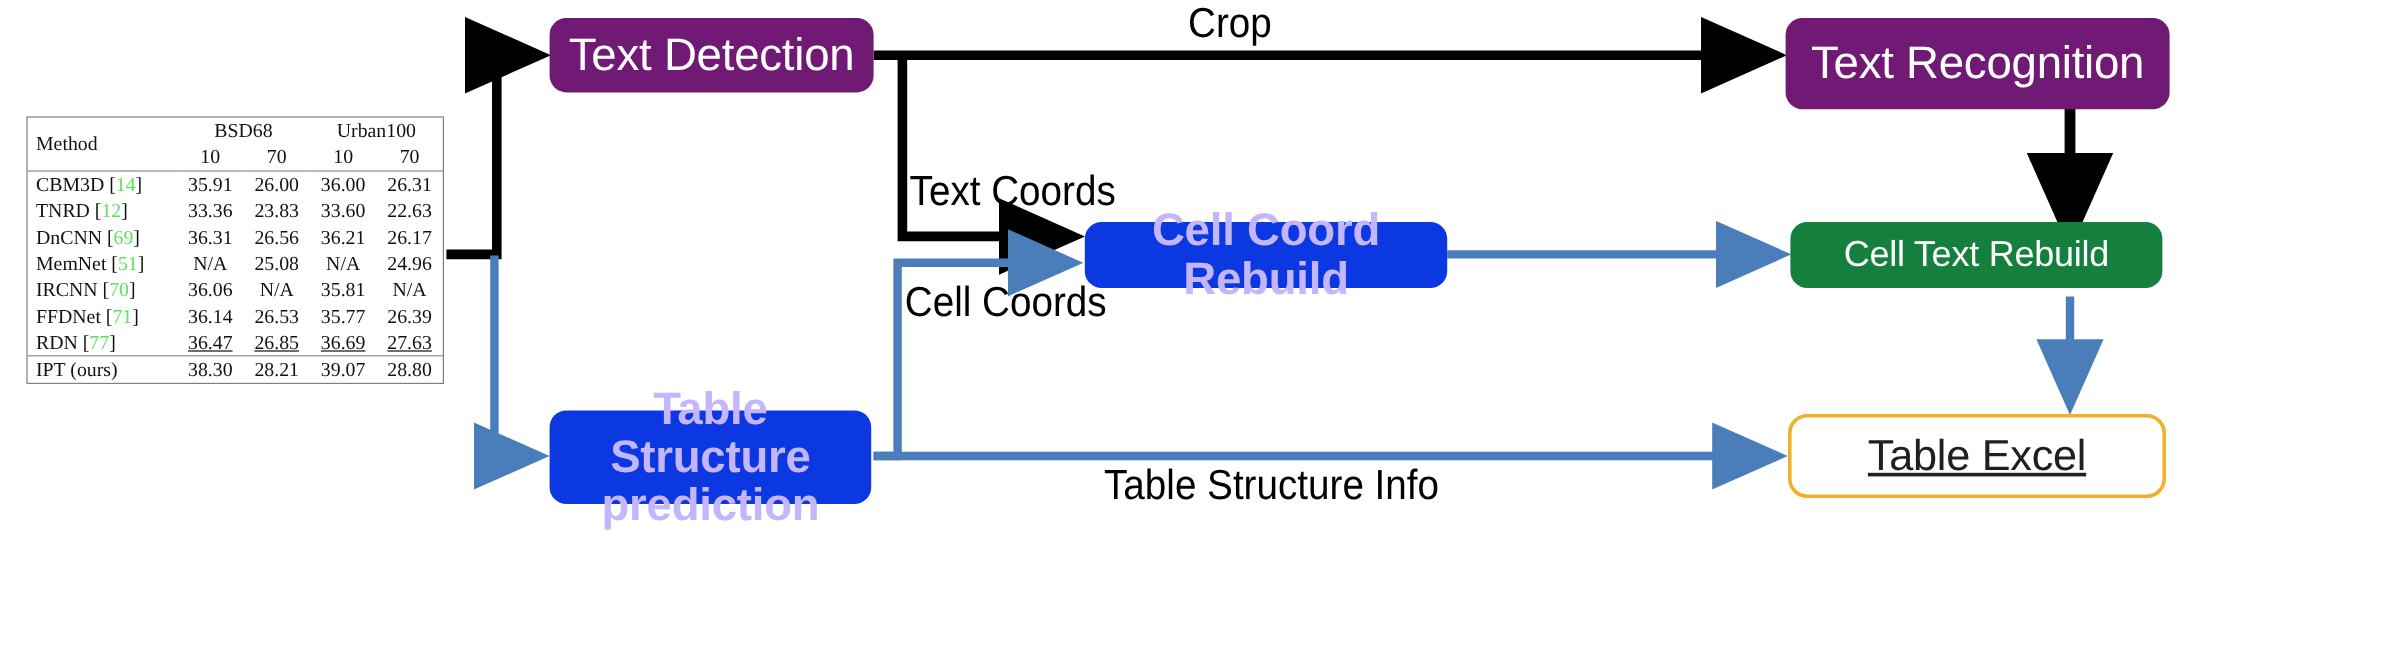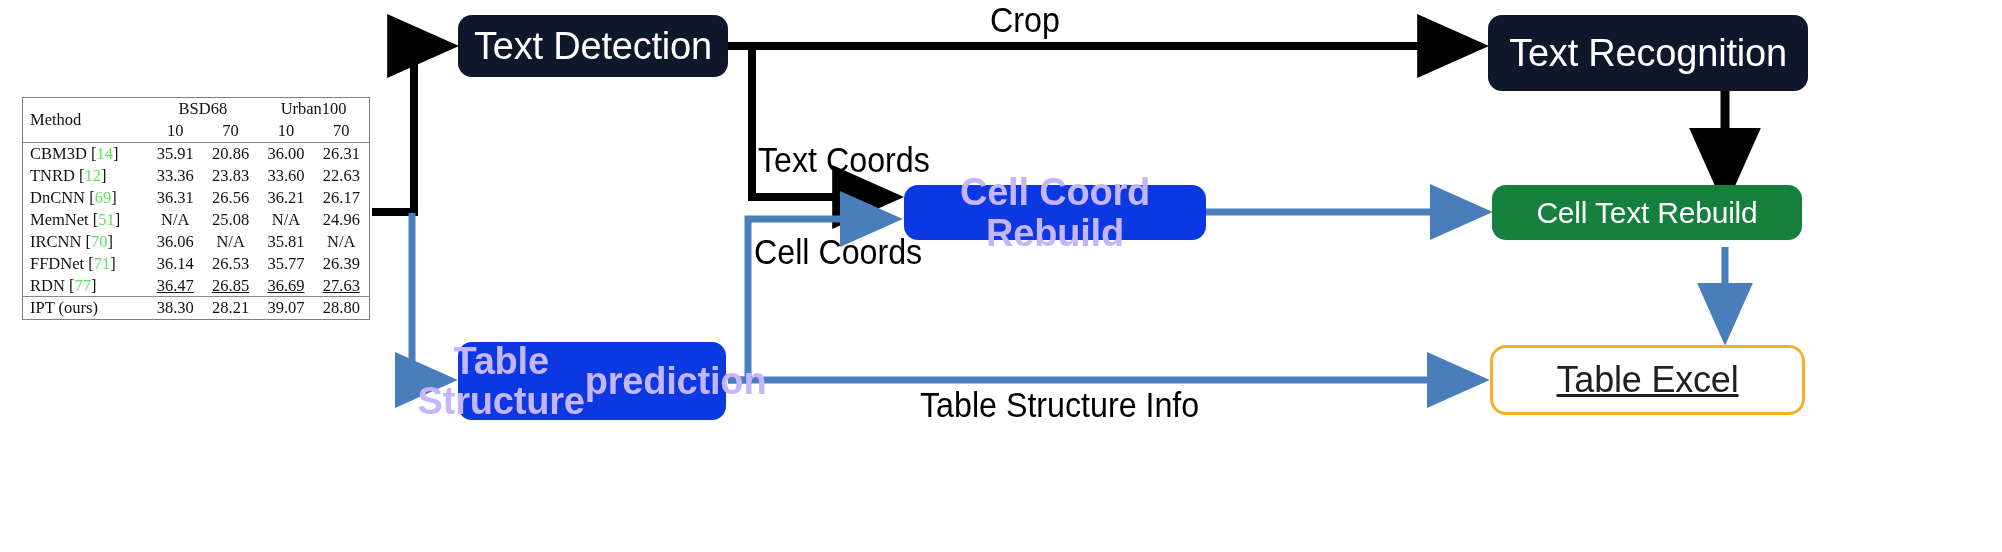--- a/index.html
+++ b/index.html
@@ -26,21 +26,21 @@
     align-items: center;
     justify-content: center;
     text-align: center;
     border-radius: 14px;
     font-family: "Liberation Sans", sans-serif;
     font-weight: 400;
     line-height: 1.06;
     letter-spacing: -0.2px;
     z-index: 5;
   }
-  .node-gray  { background: #0f172a; color: #ffffff; font-size: 38px; }
+  .node-gray  { background: #701a75; color: #ffffff; font-size: 38px; }
   .node-blue  { background: #0b38e0; color: #c4b5fd; font-size: 38px; font-weight: bold; }
   .node-orange{ background: #15803d; color: #ffffff; font-size: 30px; }
   .node-outline {
     background: #ffffff;
     color: #202020;
     font-size: 36px;
     border: 3px solid #f0b02c;
     border-radius: 16px;
   }
 
@@ -162,21 +162,21 @@
   </div>
 
   <div class="node node-blue" style="left:904px; top:185px; width:302px; height:55px;">
     <span>Cell Coord Rebuild</span>
   </div>
 
   <div class="node node-orange" style="left:1492px; top:185px; width:310px; height:55px;">
     <span>Cell Text Rebuild</span>
   </div>
 
-  <div class="node node-blue" style="left:458px; top:342px; width:268px; height:78px; ">
+  <div class="node node-blue" style="left:458px; top:342px; width:268px; height:78px; flex-direction:column;">
     <span>Table Structure</span>
     <span>prediction</span>
   </div>
 
   <div class="node node-outline" style="left:1490px; top:345px; width:315px; height:70px;text-decoration:underline;">
     <span>Table Excel</span>
   </div>
 
   <div class="edge-label" style="left:990px; top:0px;">
     <span>Crop</span>
@@ -206,21 +206,21 @@
           <th class="vline" style="width:16%;">10</th>
           <th class="vline" style="width:16%;">70</th>
           <th class="vline" style="width:16%;">10</th>
           <th class="vline" style="width:16%;">70</th>
         </tr>
       </thead>
       <tbody id="results-body">
           <tr class="hline-top">
             <td class="method">CBM3D [<span class="refnum">14</span>]</td>
             <td class="vline">35.91</td>
-            <td class="vline">20.86</td>
+            <td class="vline">26.00</td>
             <td class="vline">36.00</td>
             <td class="vline">26.31</td>
           </tr>
           <tr>
             <td class="method">TNRD [<span class="refnum">12</span>]</td>
             <td class="vline">33.36</td>
             <td class="vline">23.83</td>
             <td class="vline">33.60</td>
             <td class="vline">22.63</td>
           </tr>

